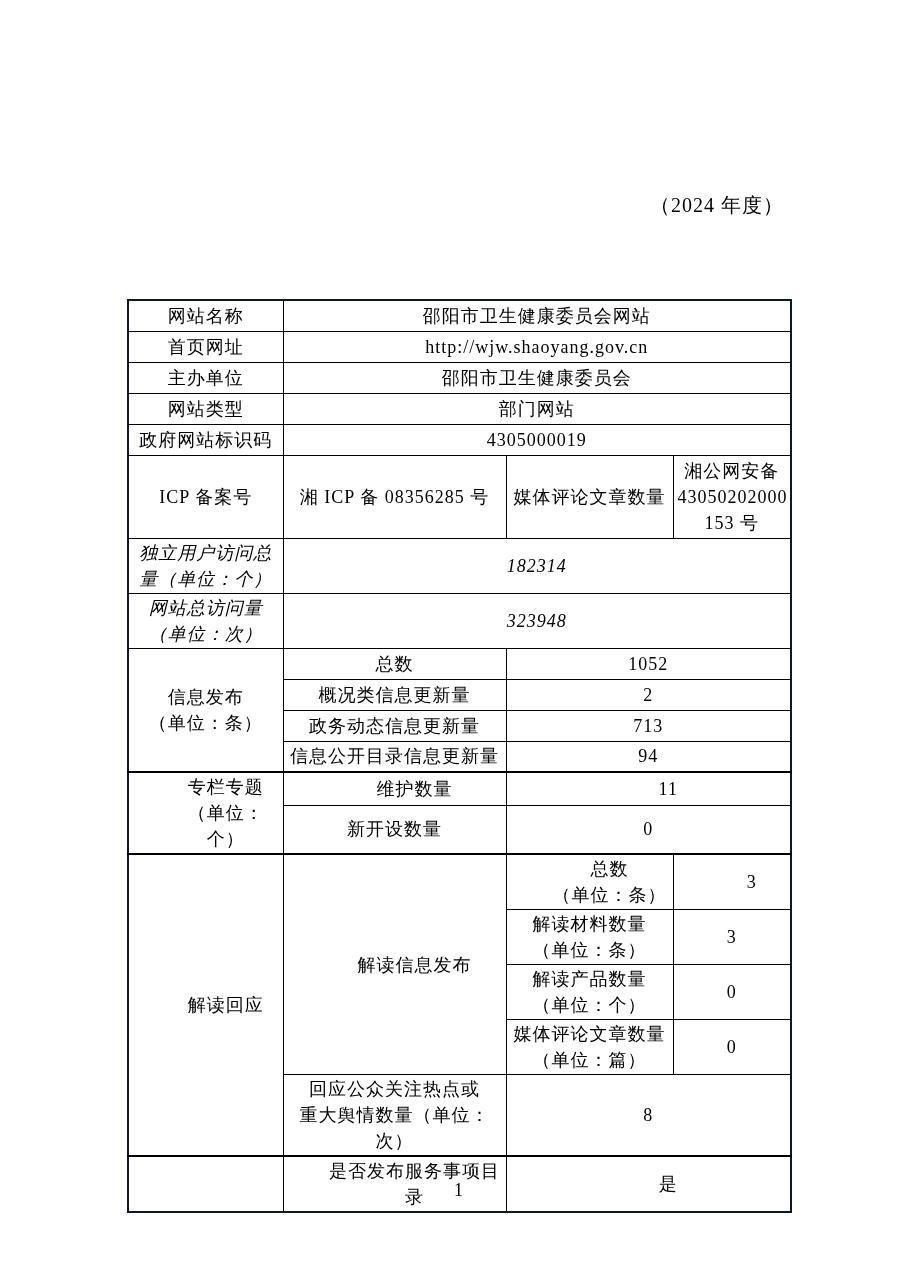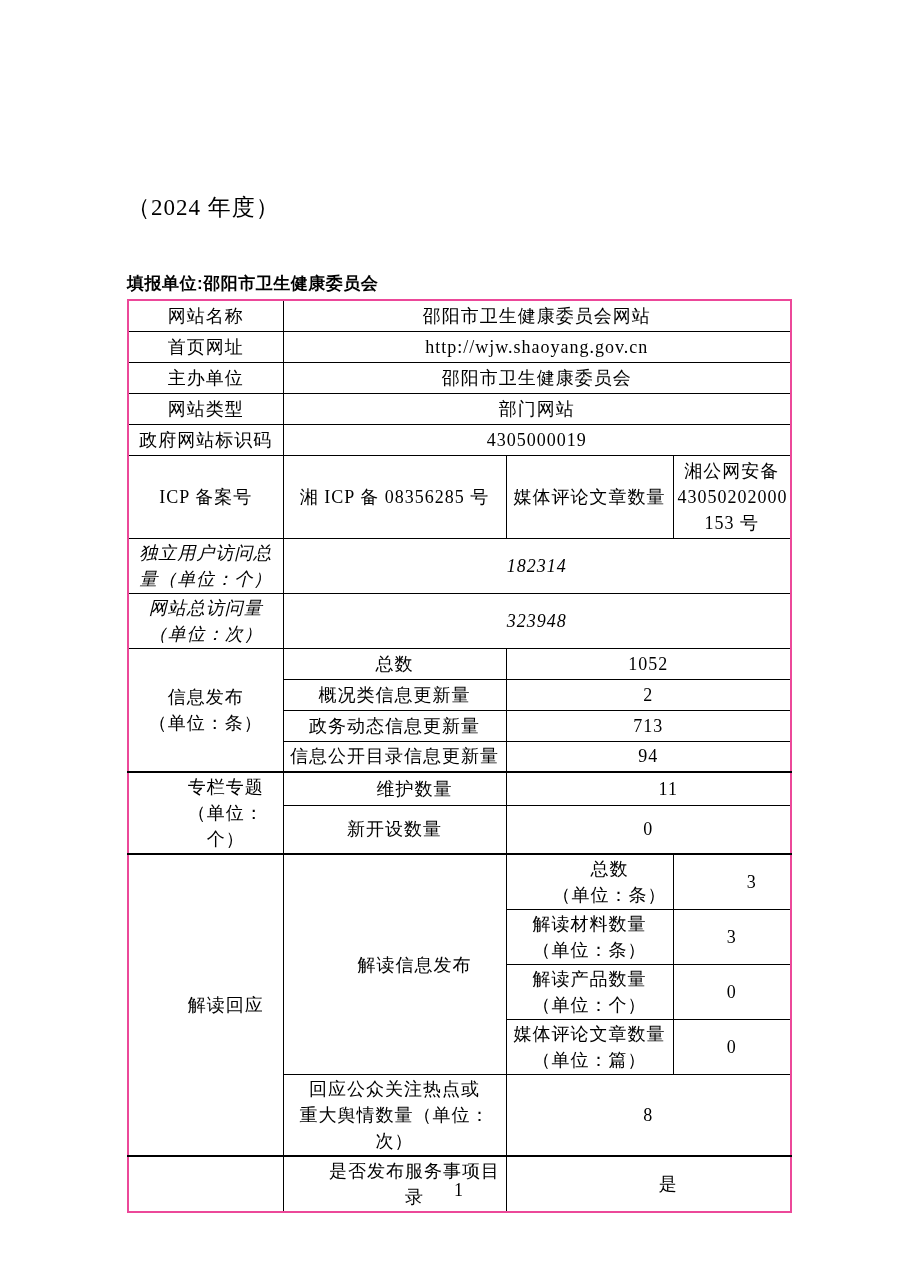--- a/index.html
+++ b/index.html
@@ -16,40 +16,40 @@
     position: absolute;
     top: 120px; left: 127px; width: 663px;
     text-align: center;
     font-family: "Liberation Sans", "DejaVu Sans", sans-serif;
     font-weight: bold;
     font-size: 34px;
     letter-spacing: 3px;
   }
   .doc-subtitle {
     position: absolute;
-    top: 192px; left: 127px; width: 663px;
-    text-align: left;
-    font-size: 23px;
+    top: 192px; left: 121px; width: 663px;
+    text-align: right;
+    font-size: 20px;
     letter-spacing: 1px;
   }
   .reporting-unit {
     position: absolute;
     top: 272px; left: 127px;
     font-family: "Liberation Sans", "DejaVu Sans", sans-serif;
     font-weight: bold;
     font-size: 17px;
     letter-spacing: 0.5px;
   }
   table.report {
     position: absolute;
     top: 299px; left: 127px;
     width: 663px;
     border-collapse: collapse;
     table-layout: fixed;
-    border: 2px solid #ec4899;
+    border: 2px solid #0f172a;
   }
   table.report td {
     border: 1px solid #000000;
     text-align: center;
     vertical-align: middle;
     font-size: 18px;
     line-height: 26px;
     letter-spacing: 1px;
     padding: 1px 4px;
     white-space: pre-line;
@@ -69,21 +69,20 @@
     text-align: center;
     font-size: 18px;
   }
 </style>
 </head>
 <body>
 
 <div class="page">
 
   <div class="doc-subtitle">（2024 年度）</div>
-  <div class="reporting-unit">填报单位:邵阳市卫生健康委员会</div>
 
   <table class="report">
     <colgroup>
       <col style="width:155px">
       <col style="width:223px">
       <col style="width:167px">
       <col style="width:118px">
     </colgroup>
     <tbody>
       <tr class="h31">

